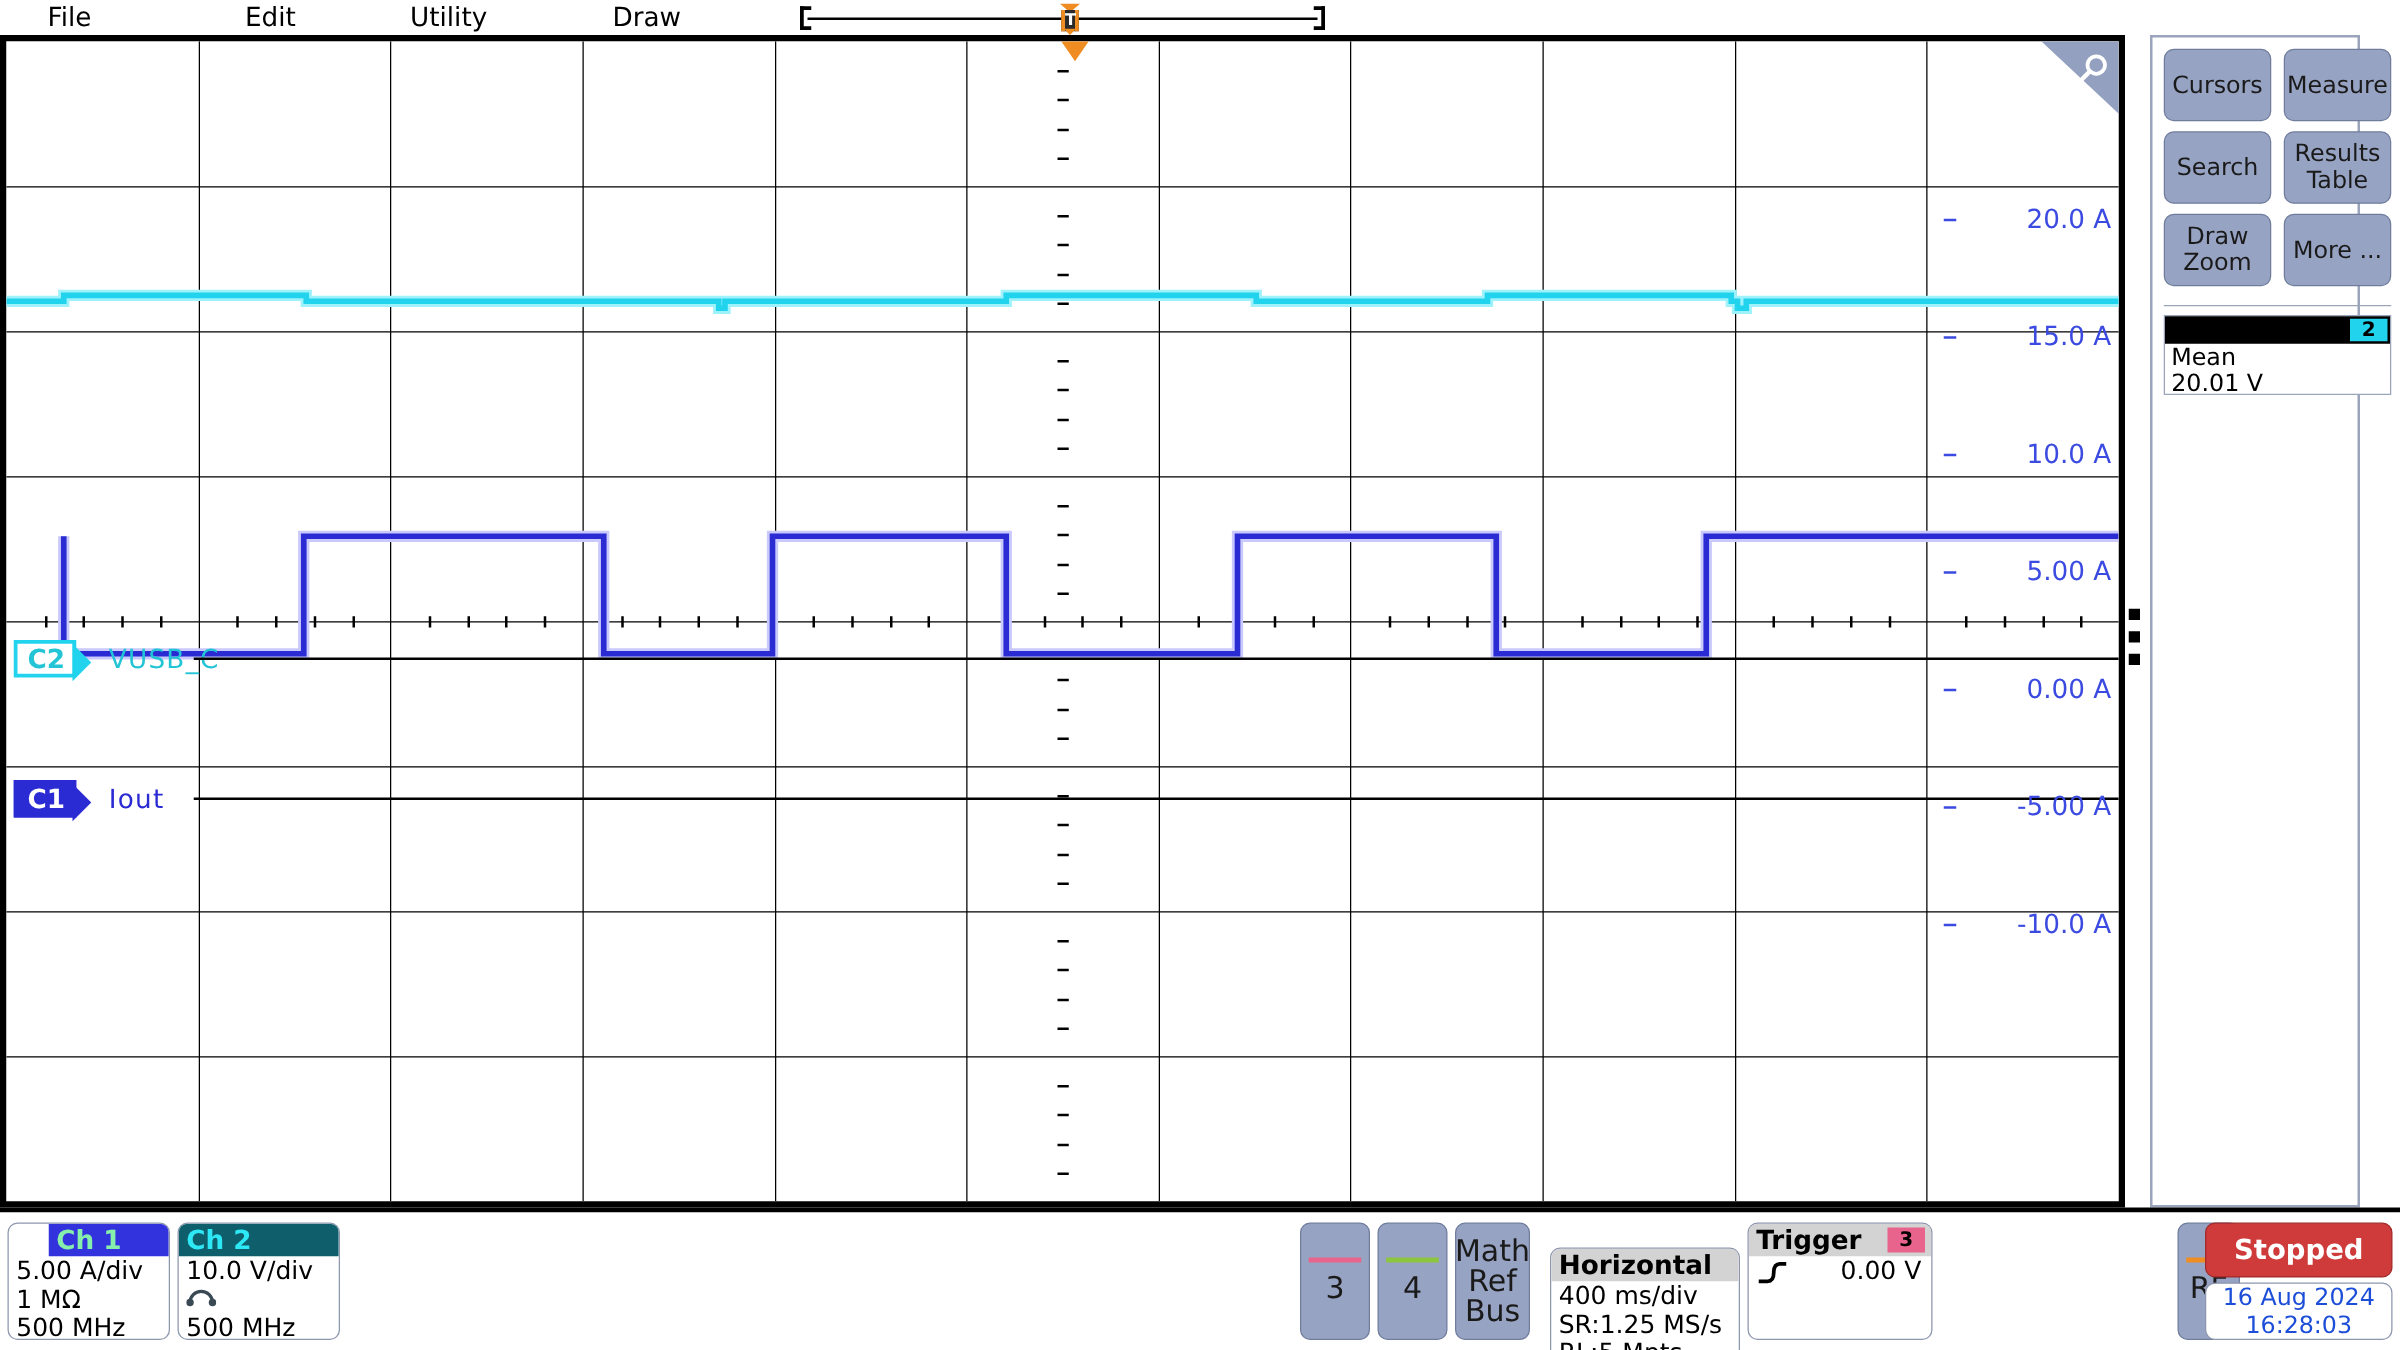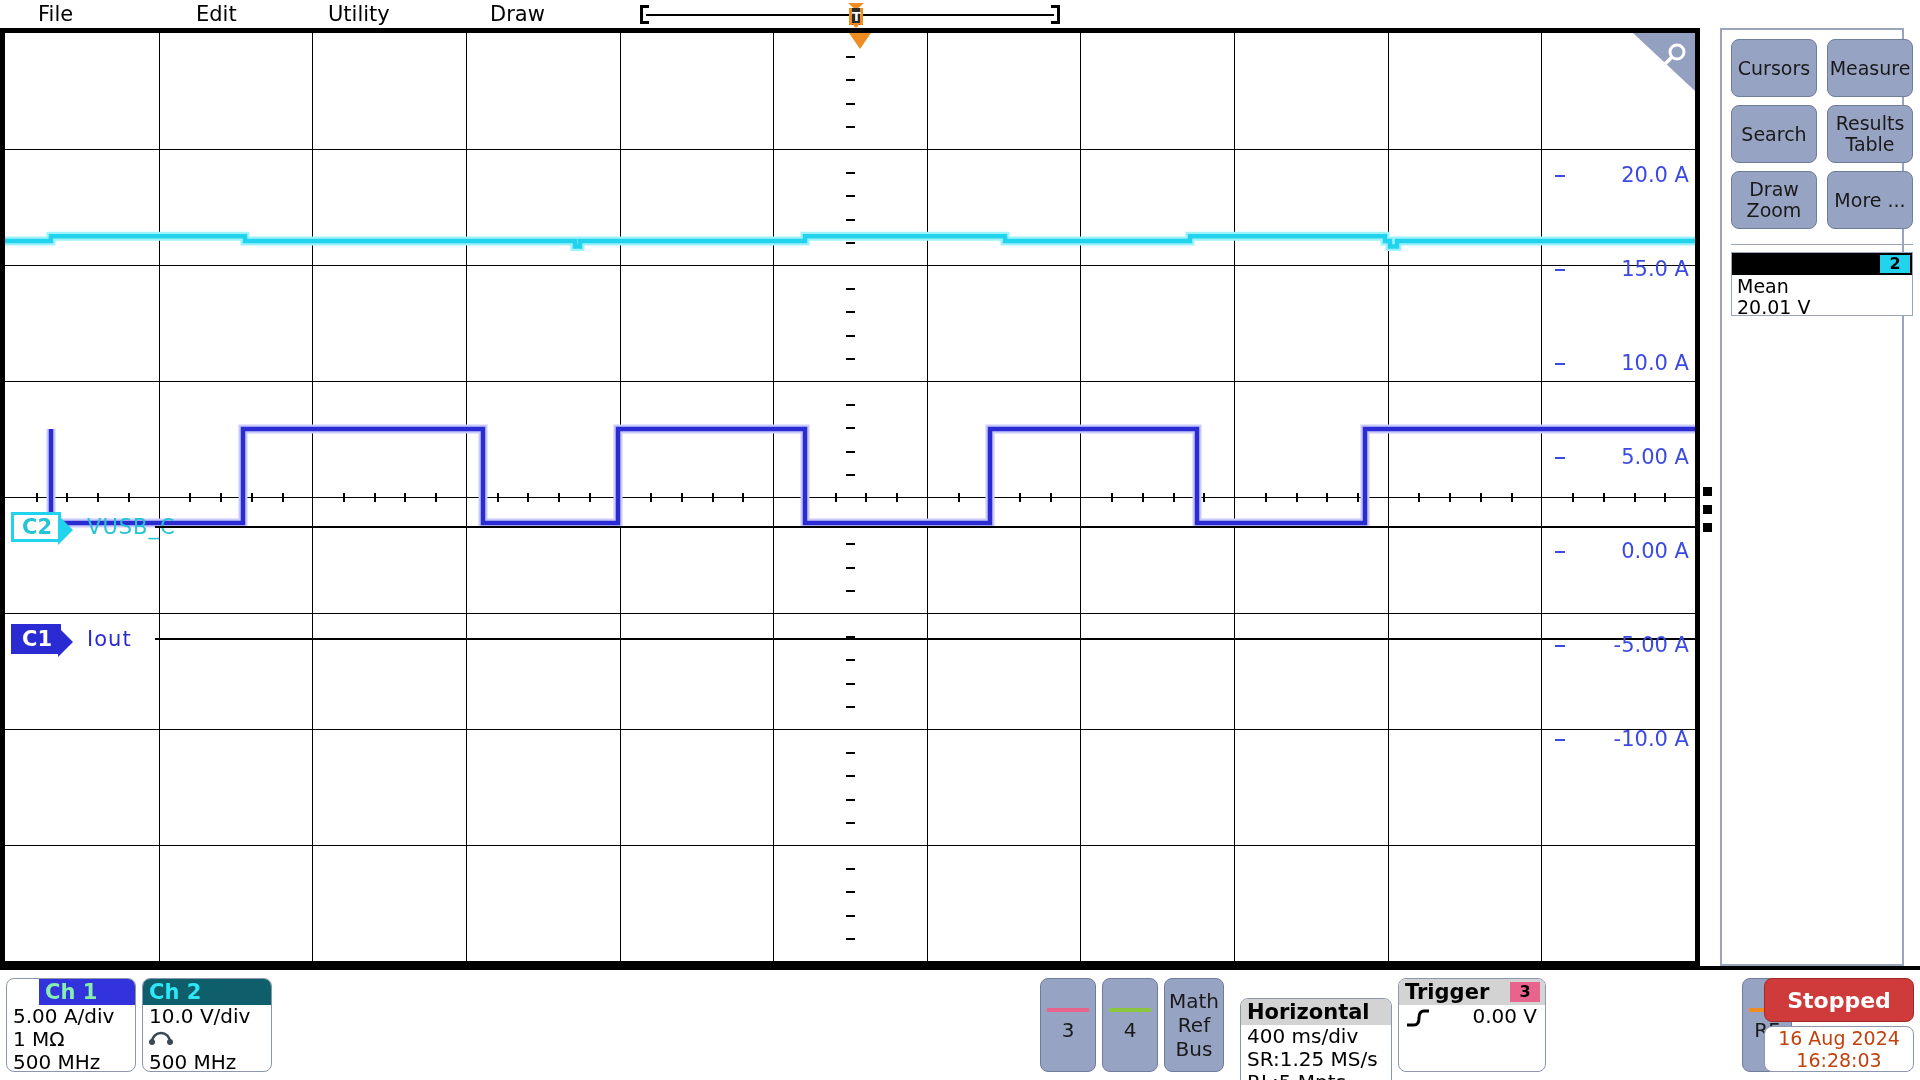--- a/index.html
+++ b/index.html
@@ -124,21 +124,21 @@
     text-align: right; width: 120px;
   }
   .vtick { position: absolute; right: 0px; width: 10px; height: 2px; background: #3b4ae0; }
 
   
   #drag-handle { position: absolute; left: 1703px; top: 487px; width: 12px; height: 46px; }
   #drag-handle i { display: block; width: 9px; height: 9px; background: #000; margin-bottom: 9px; }
 
   
   #sidepanel {
-    position: absolute; left: 1720px; top: 28px; width: 184px; height: 938px;
+    position: absolute; left: 1720px; top: 28px; width: 168px; height: 938px;
     background: #ffffff; border: 2px solid #9aa4bb;
   }
   .sbtn {
     position: absolute; background: #97a3c2; border: 1px solid #6f7c9c;
     border-radius: 8px; color: #1a1a1a; font-size: 19px;
     display: flex; align-items: center; justify-content: center;
     text-align: center; line-height: 21px; font-weight: normal;
   }
   #measbox {
     position: absolute; left: 9px; top: 222px; width: 182px; height: 64px;
@@ -166,33 +166,33 @@
     border-radius: 8px; overflow: hidden;
   }
   .bbox .bhdr {
     height: 26px; font-size: 21px; font-weight: bold; line-height: 26px;
     padding-left: 6px;
   }
   .bbox .brow { font-size: 20px; line-height: 23px; padding-left: 6px; color: #000; white-space: nowrap; }
 
   .chbtn {
     position: absolute; background: #97a3c2; border: 1px solid #6f7c9c;
-    border-radius: 8px; color: #1a1a1a; font-size: 20px;
+    border-radius: 8px; color: #1a1a1a; font-size: 24px;
     display: flex; flex-direction: column; align-items: center; justify-content: center;
   }
   .chbtn .cbar { width: 42px; height: 4px; margin-bottom: 6px; }
 
   #status-btn {
     position: absolute; background: #cf3b3b; border: 1px solid #a02a2a;
     border-radius: 8px; color: #fff; font-size: 22px; font-weight: bold;
     display: flex; align-items: center; justify-content: center;
   }
   #clock-box {
     position: absolute; background: #fff; border: 1px solid #8c96ad; border-radius: 8px;
-    font-size: 19px; line-height: 22px; color: #c2410c; text-align: center;
+    font-size: 19px; line-height: 22px; color: #1d4ed8; text-align: center;
     display: flex; flex-direction: column; align-items: center; justify-content: center;
   }
   #topline { position: absolute; left: 0; top: 966px; width: 1920px; height: 4px; background: #000; }
 </style>
 </head>
 <body>
 
 <div id="menubar">
   <div class="menu-item" style="left:38px">File</div>
   <div class="menu-item" style="left:196px">Edit</div>

